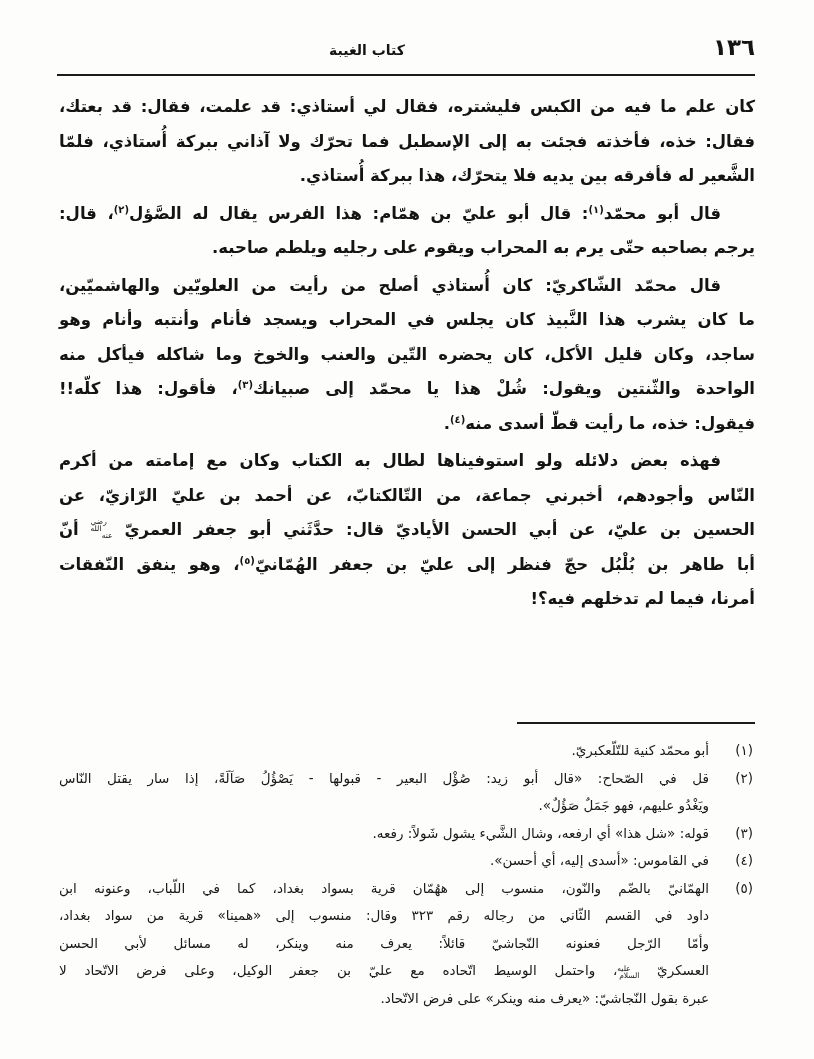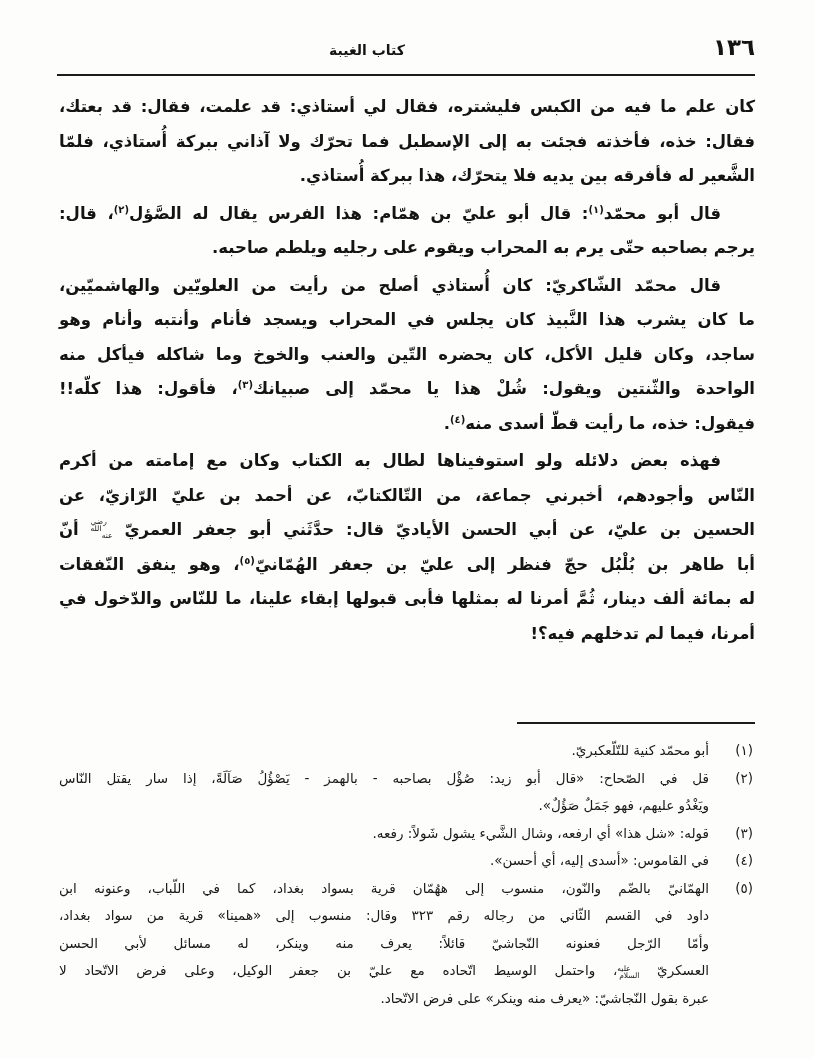--- a/index.html
+++ b/index.html
@@ -74,37 +74,36 @@
       <div class="line last">يرجم بصاحبه حتّى يرم به المحراب ويقوم على رجليه ويلطم صاحبه.</div>
       <div class="line indent pstart">قال محمّد الشّاكريّ: كان أُستاذي أصلح من رأيت من العلويّين والهاشميّين،</div>
       <div class="line">ما كان يشرب هذا النَّبيذ كان يجلس في المحراب ويسجد فأنام وأنتبه وأنام وهو</div>
       <div class="line">ساجد، وكان قليل الأكل، كان يحضره التّين والعنب والخوخ وما شاكله فيأكل منه</div>
       <div class="line">الواحدة والثّنتين ويقول: شُلْ هذا يا محمّد إلى صبيانك<sup class="fnref">(٣)</sup>، فأقول: هذا كلّه!!</div>
       <div class="line last">فيقول: خذه، ما رأيت قطّ أسدى منه<sup class="fnref">(٤)</sup>.</div>
       <div class="line indent pstart">فهذه بعض دلائله ولو استوفيناها لطال به الكتاب وكان مع إمامته من أكرم</div>
       <div class="line">النّاس وأجودهم، أخبرني جماعة، من التّالكتابّ، عن أحمد بن عليّ الرّازيّ، عن</div>
       <div class="line">الحسين بن عليّ، عن أبي الحسن الأياديّ قال: حدَّثَني أبو جعفر العمريّ <span class="honorific">رضي الله عنه</span> أنّ</div>
       <div class="line">أبا طاهر بن بُلْبُل حجّ فنظر إلى عليّ بن جعفر الهُمّانيّ<sup class="fnref">(٥)</sup>، وهو ينفق النّفقات</div>
-      <div class="line">له بمائة ألف دينار، ثُمَّ أمرنا له بمثلها فأبى قبولها إبقاء علينا، ما للنّاس والدّخول في</div>
       <div class="line last">أمرنا، فيما لم تدخلهم فيه؟!</div>
     </div>
 
   <div class="fnsep"></div>
 
   <div class="footnotes" id="footnotes">
       <div class="footnote">
         <span class="fn-num">(١)</span>
         <div class="fn-text">
           <div class="line last">أبو محمّد كنية للتّلّعكبريّ.</div>
         </div>
       </div>
       <div class="footnote">
         <span class="fn-num">(٢)</span>
         <div class="fn-text">
-          <div class="line">قل في الصّحاح: «قال أبو زيد: صُؤْل بصاحبه - بالهمز - يَصْؤُلُ صَآلَةً، إذا سار يقتل النّاس</div>
+          <div class="line">قل في الصّحاح: «قال أبو زيد: صُؤْل البعير - قبولها - يَصْؤُلُ صَآلَةً، إذا سار يقتل النّاس</div>
           <div class="line last">ويَغْدُو عليهم، فهو جَمَلٌ صَؤُلٌ».</div>
         </div>
       </div>
       <div class="footnote">
         <span class="fn-num">(٣)</span>
         <div class="fn-text">
           <div class="line last">قوله: «شل هذا» أي ارفعه، وشال الشَّيء يشول شَولاً: رفعه.</div>
         </div>
       </div>
       <div class="footnote">

